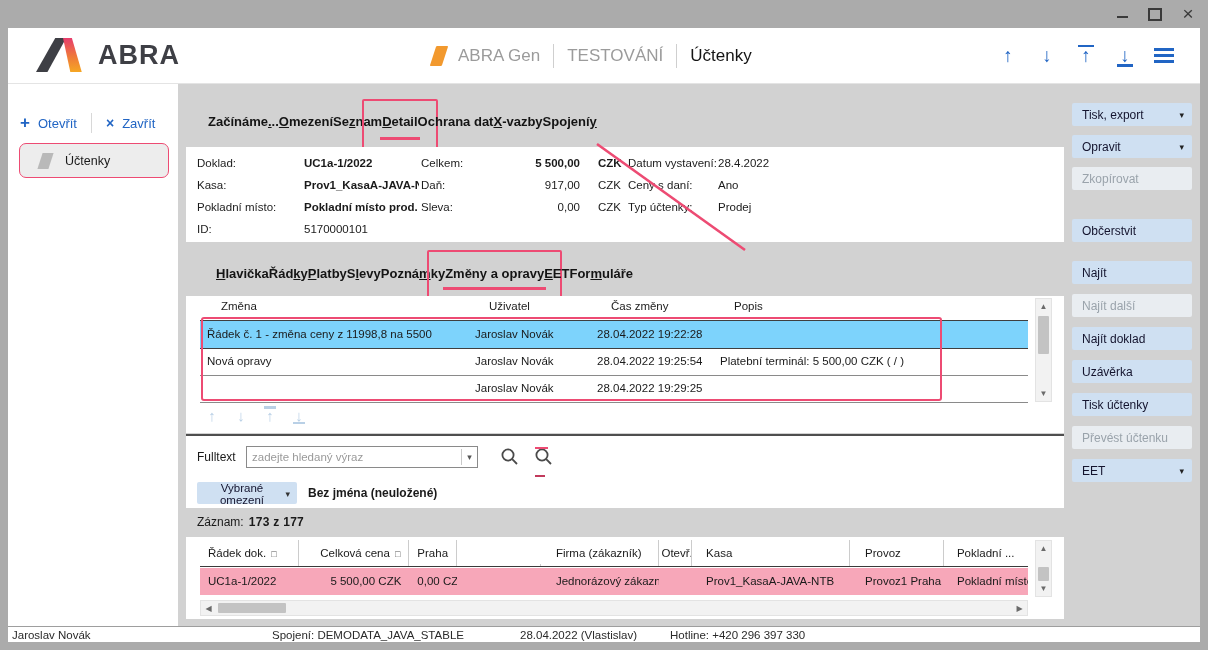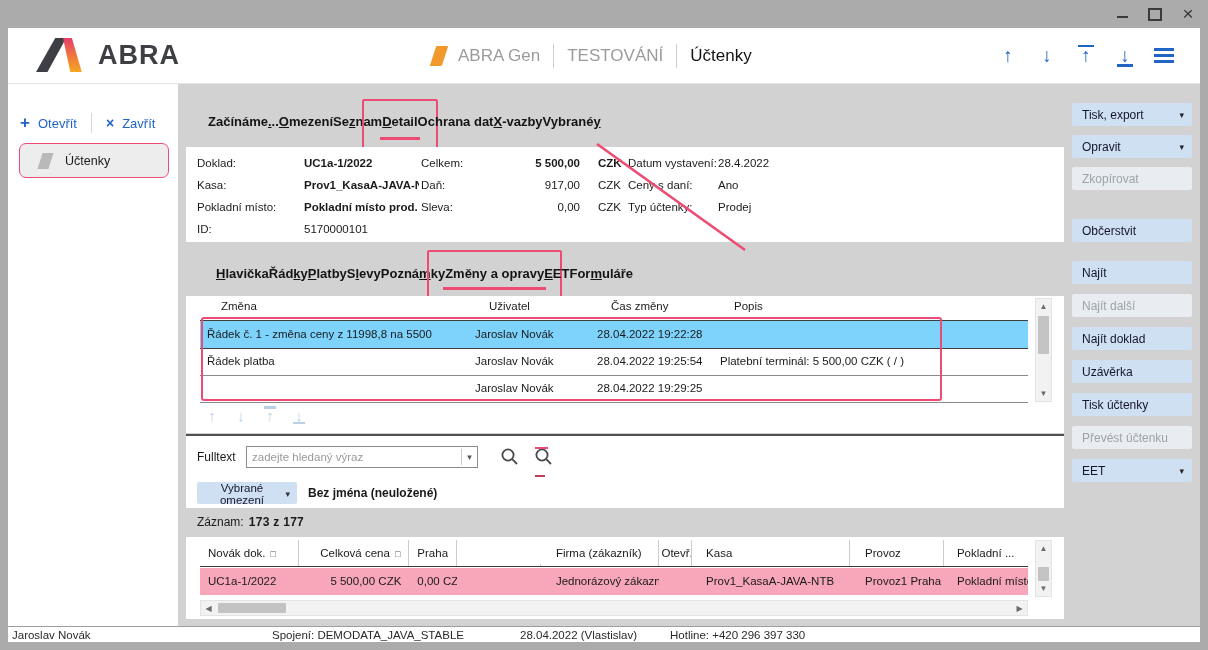--- a/index.html
+++ b/index.html
@@ -190,21 +190,21 @@
       </div>
     </div>
 
     <div class="tabs tabs-top">
       <div class="tab"><span>Začínáme</span><span class="key">.</span><span>..</span></div>
       <div class="tab"><span></span><span class="key">O</span><span>mezení</span></div>
       <div class="tab"><span>Se</span><span class="key">z</span><span>nam</span></div>
       <div class="tab active annotated"><span></span><span class="key">D</span><span>etail</span></div>
       <div class="tab"><span>Ochrana dat</span><span class="key"></span><span></span></div>
       <div class="tab"><span></span><span class="key">X</span><span>-vazby</span></div>
-      <div class="tab"><span>Vybrané</span><span class="key">y</span><span></span></div>
+      <div class="tab"><span>Spojení</span><span class="key">y</span><span></span></div>
     </div>
 
     <div class="panel panel-detail">
       <div class="f-row" style="top:5px;left:0;right:0;">
         <span class="f-label c1-label">Doklad:</span>
         <span class="c1-value bold">UC1a-1/2022</span>
         <span class="f-label c2-label">Celkem:</span>
         <span class="c2-value bold">5 500,00</span>
         <span class="c2-cur bold">CZK</span>
         <span class="f-label c3-label">Datum vystavení:</span>
@@ -252,21 +252,21 @@
         <span class="ch-h ch-col3">Čas změny</span>
         <span class="ch-h ch-col4">Popis</span>
       </div>
       <div class="ch-row selected" style="top:24px;">
         <span class="ch-c ch-col1">Řádek č. 1 - změna ceny z 11998,8 na 5500</span>
         <span class="ch-c ch-col2">Jaroslav Novák</span>
         <span class="ch-c ch-col3">28.04.2022 19:22:28</span>
         <span class="ch-c ch-col4"></span>
       </div>
       <div class="ch-row lined" style="top:52px;">
-        <span class="ch-c ch-col1">Řádek platba</span>
+        <span class="ch-c ch-col1">Nová opravy</span>
         <span class="ch-c ch-col2">Jaroslav Novák</span>
         <span class="ch-c ch-col3">28.04.2022 19:25:54</span>
         <span class="ch-c ch-col4">Platební terminál: 5 500,00 CZK ( / )</span>
       </div>
       <div class="ch-row lined" style="top:79px;">
         <span class="ch-c ch-col2">Jaroslav Novák</span>
         <span class="ch-c ch-col3">28.04.2022 19:29:25</span>
         <span class="ch-c ch-col4"></span>
       </div>
       <div class="vscroll ch-scroll">
@@ -311,21 +311,21 @@
       </button>
       <span class="filter-value">Bez jména (neuložené)</span>
     </div>
 
     <div class="records-line">
       <span>Záznam:</span><b>173 z 177</b>
     </div>
 
     <div class="panel panel-receipts">
       <div class="rt-header">
-        <span class="rt-cell rt-c1"><span>Novák dok.</span><span class="sort-box">□</span></span>
+        <span class="rt-cell rt-c1"><span>Řádek dok.</span><span class="sort-box">□</span></span>
         <span class="rt-cell rt-c2"><span>Celková cena</span><span class="sort-box">□</span></span>
         <span class="rt-cell rt-c3"><span>Praha</span></span>
         <span class="rt-cell rt-c4"><span>Typ</span></span>
         <span class="rt-cell rt-c5"><span>Firma (zákazník)</span></span>
         <span class="rt-cell rt-c6"><span>Otevř.</span></span>
         <span class="rt-cell rt-c7"><span>Kasa</span></span>
         <span class="rt-cell rt-c8"><span>Provoz</span></span>
         <span class="rt-cell rt-c9"><span>Pokladní ...</span></span>
       </div>
       <div class="rt-row hl">

